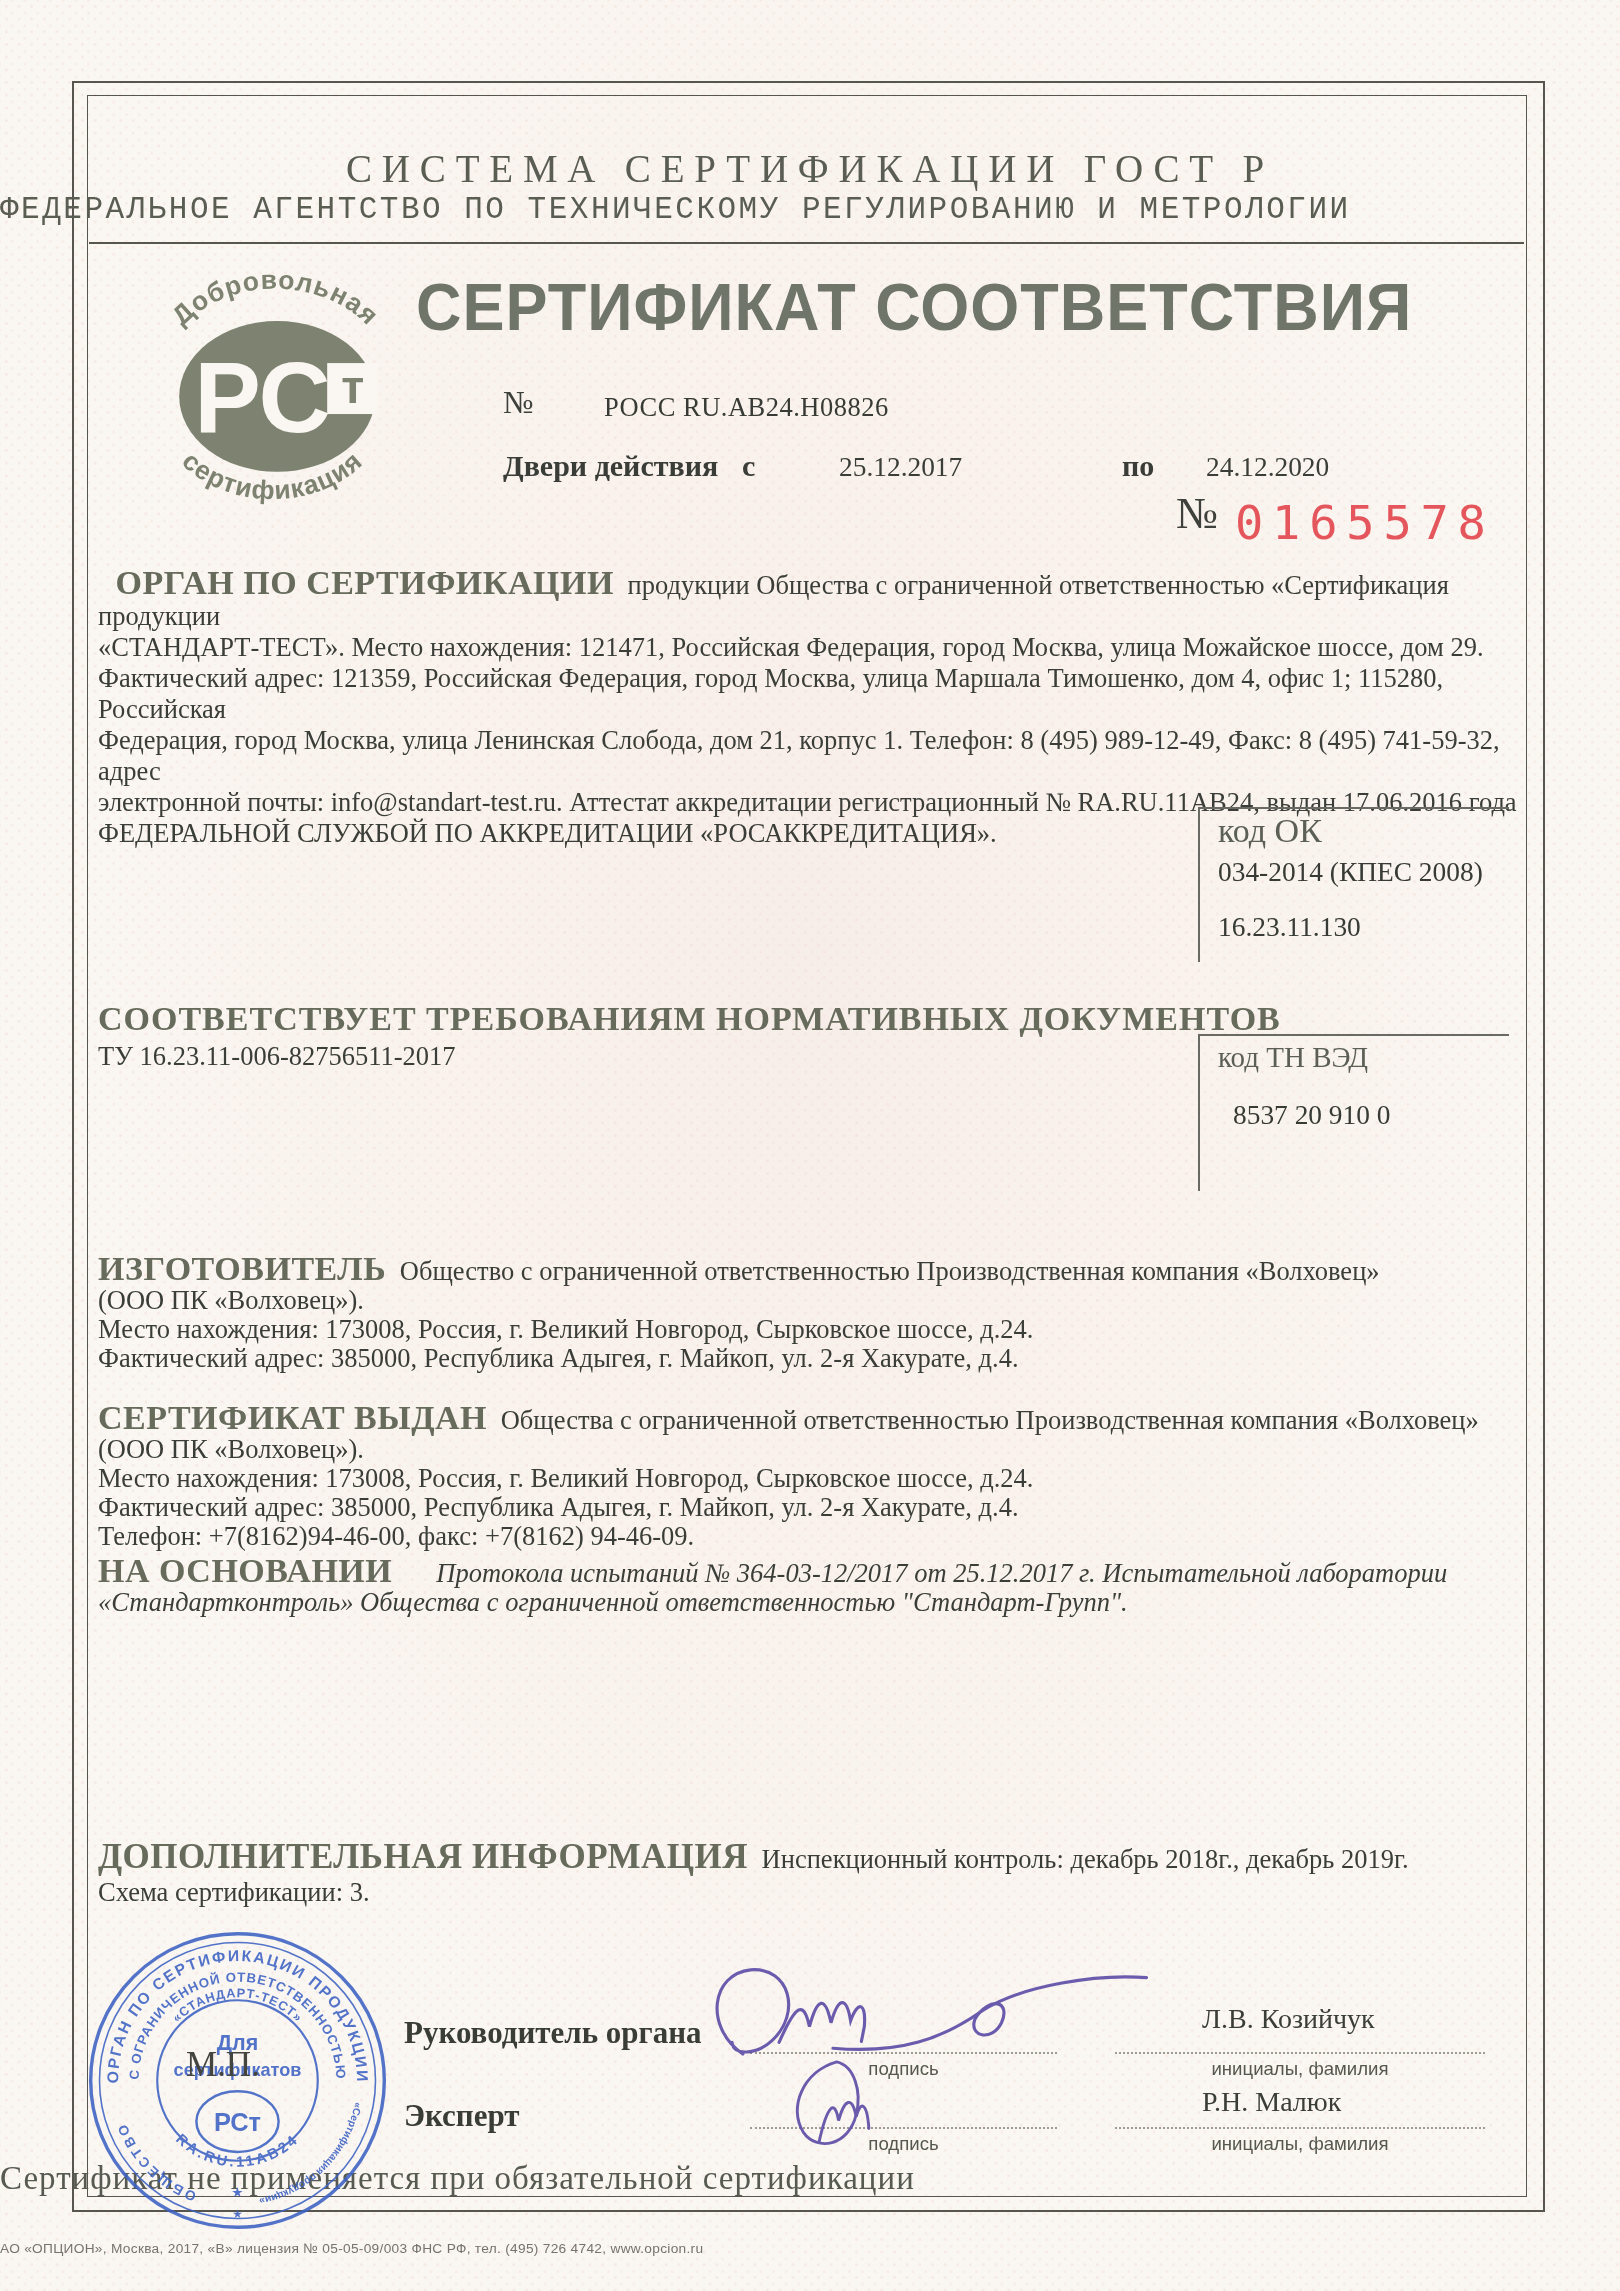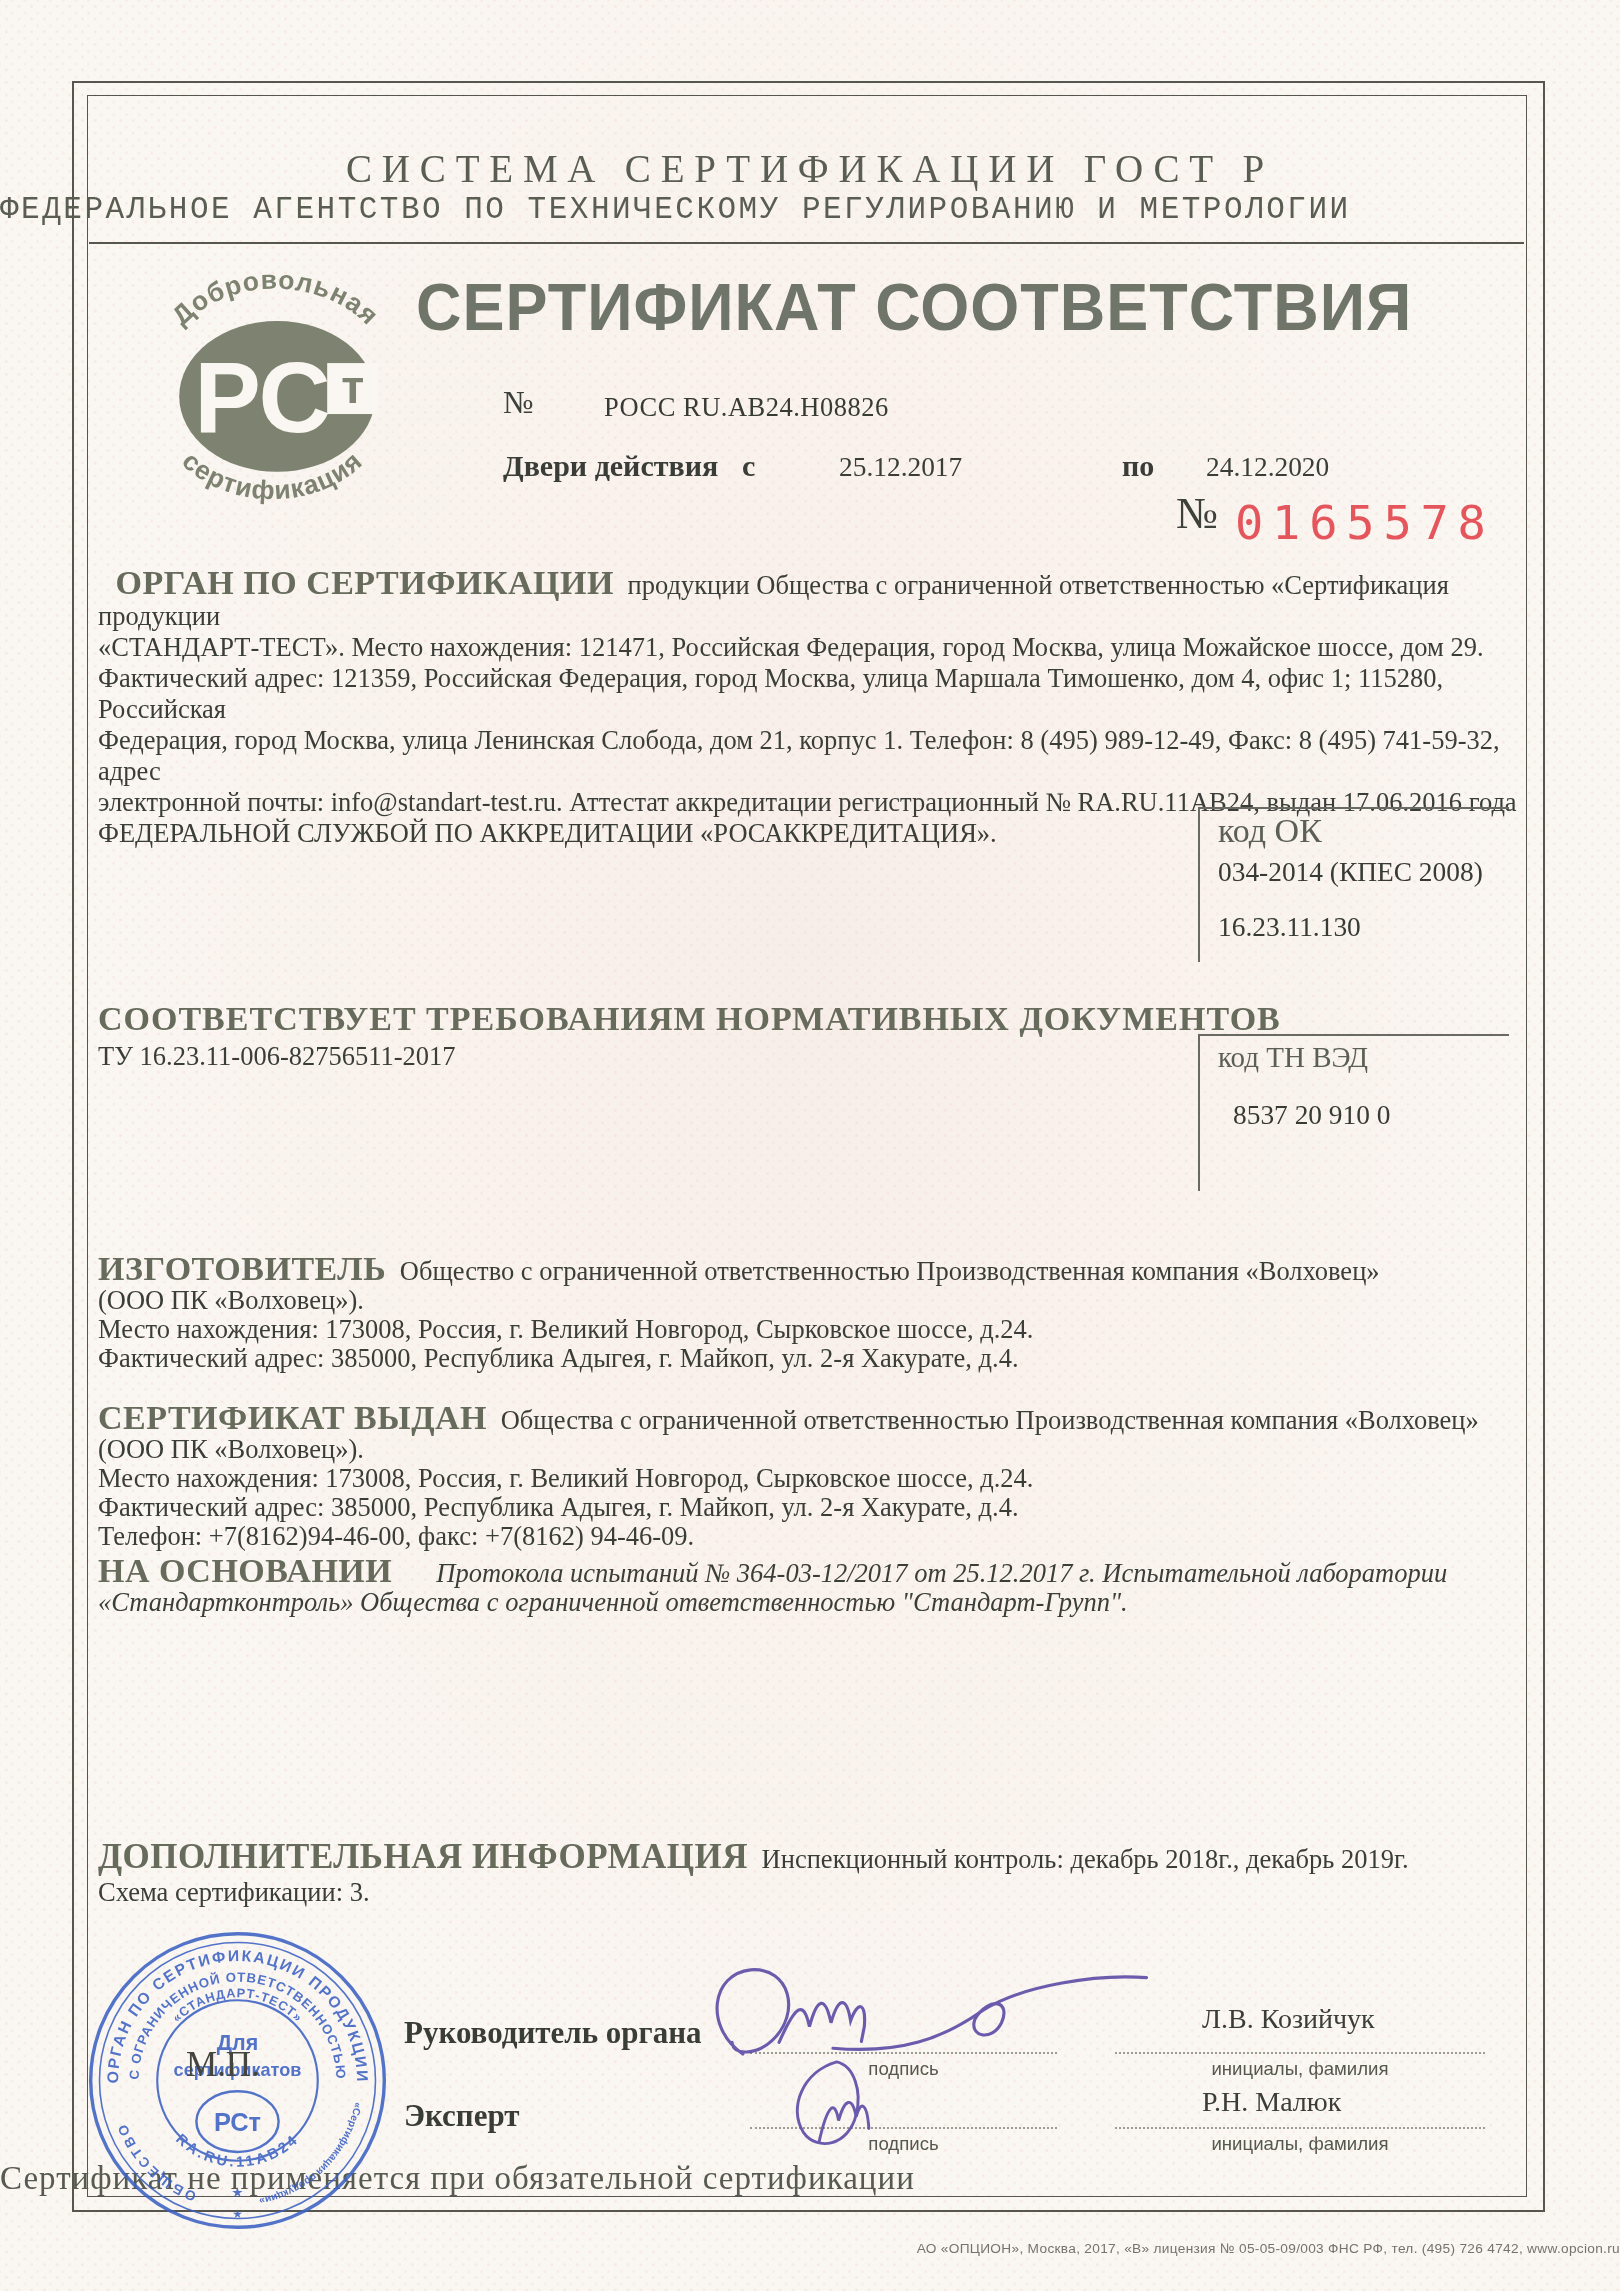--- a/index.html
+++ b/index.html
@@ -66,21 +66,21 @@
   .sigline2{left:750px;top:2127px;width:307px;}
   .nameline2{left:1115px;top:2127px;width:370px;}
   .cap{font-family:"Liberation Sans",sans-serif;font-size:18.6px;color:#55584e;text-align:center;}
   .cap-sign1{left:750px;top:2058px;width:307px;}
   .cap-name1{left:1115px;top:2058px;width:370px;}
   .cap-sign2{left:750px;top:2133px;width:307px;}
   .cap-name2{left:1115px;top:2133px;width:370px;}
   .name1{left:1202px;top:2003px;font-size:28px;color:#3b3e38;text-align:right;}
   .name2{left:1202px;top:2086px;font-size:28px;color:#3b3e38;}
   .footer-note{left:0;right:0;top:2160px;text-align:left;font-size:33px;color:#565a50;letter-spacing:1px;}
-  .fine-print{left:0;right:0;top:2241px;text-align:right;font-family:"Liberation Sans",sans-serif;font-size:13.7px;color:#76736e;letter-spacing:0.3px;}
+  .fine-print{left:0;right:0;top:2241px;text-align:left;font-family:"Liberation Sans",sans-serif;font-size:13.7px;color:#76736e;letter-spacing:0.3px;}
   .logo-svg{left:135px;top:269px;z-index:2;}
   .stamp-svg{left:76px;top:1919px;z-index:5;opacity:.88;}
   .sig-svg{z-index:7;}
   .sig1{left:686px;top:1958px;}
   .sig2{left:776px;top:2050px;}
   svg text{font-family:"Liberation Sans",sans-serif;}
   .logo-arc{font-size:27px;font-weight:700;fill:#7d8370;letter-spacing:1px;}
   .stamp-t{fill:#3c62c4;font-weight:700;}
 </style>
 </head>

